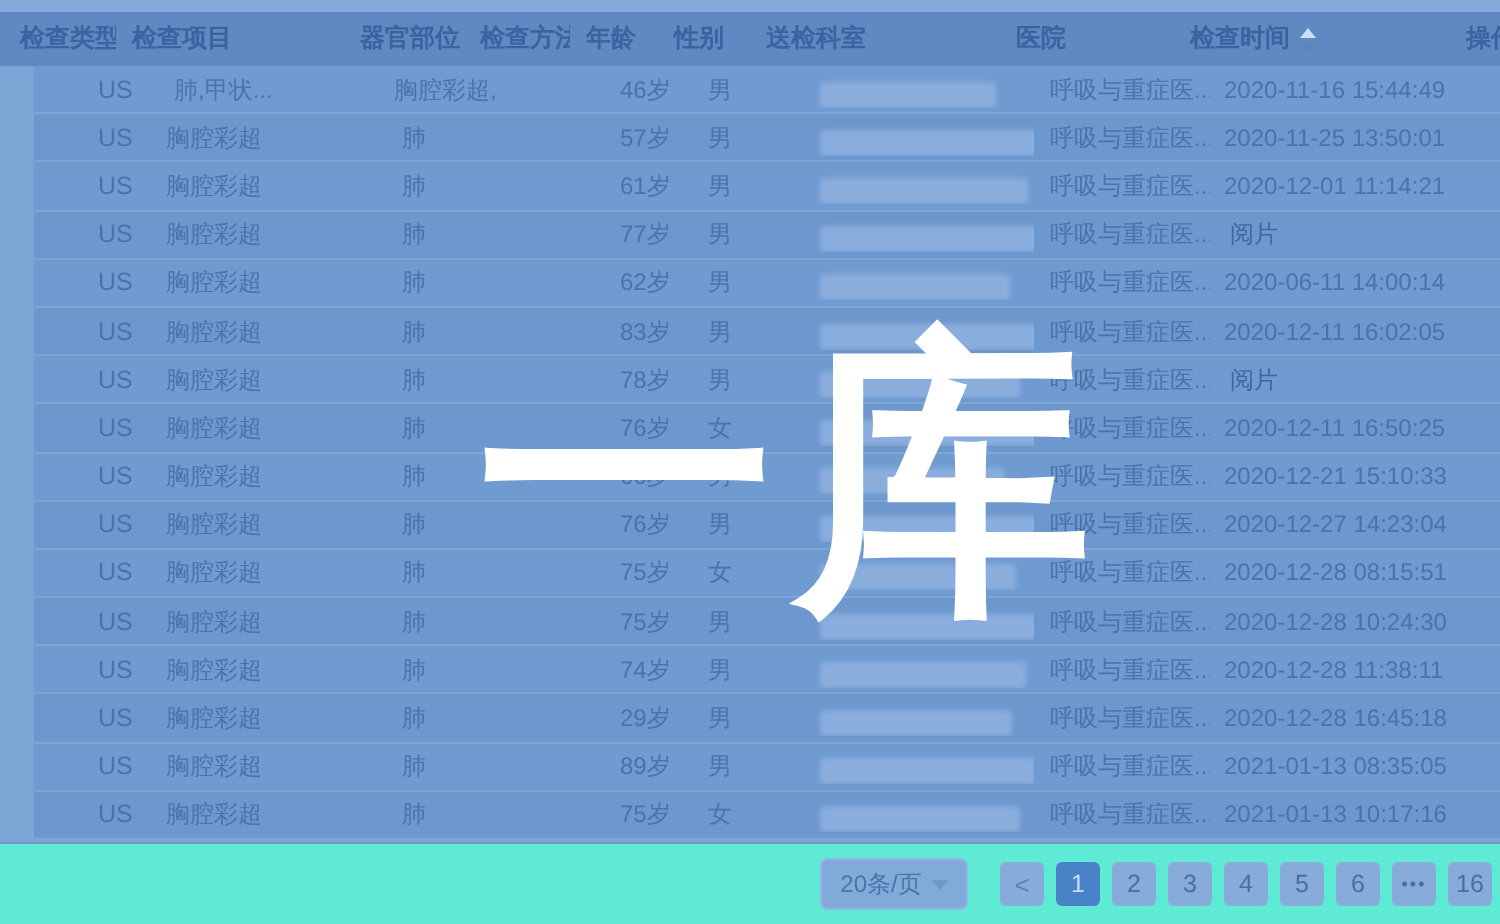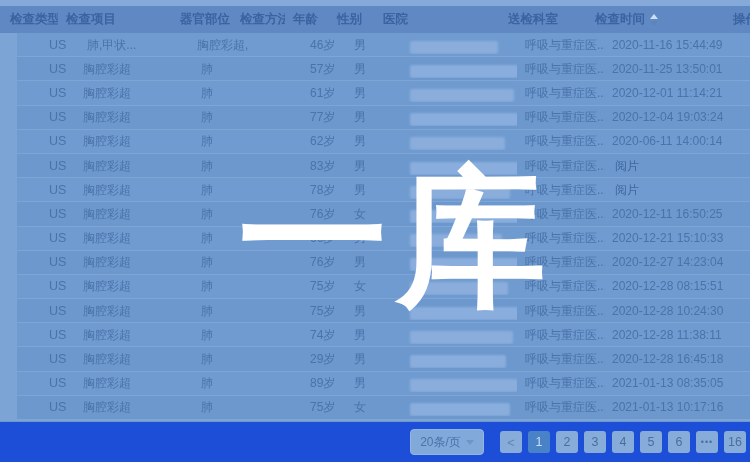--- a/index.html
+++ b/index.html
@@ -46,21 +46,21 @@
   .cell.c8{padding-left:7px;letter-spacing:0;}
   .cell.c9{padding-left:10px;}
   .redact{
     height:13px;margin-left:10px;margin-top:5px;border-radius:2px;
     background:#8DB0DE;filter:blur(1.3px);opacity:.9;
   }
   .action-link{color:#40669F;cursor:pointer;}
   
   .pagebar{
     position:absolute;left:0;bottom:0;width:750px;height:41px;box-sizing:border-box;
-    background:#1d4ed8;border-top:1px solid #6E97CB;
+    background:#5eead4;border-top:1px solid #6E97CB;
     display:flex;align-items:center;justify-content:flex-end;
     gap:6px;padding-right:4px;
   }
   .size-select{
     width:74px;height:26px;box-sizing:border-box;border:1px solid #93B5E1;border-radius:4px;
     display:flex;align-items:center;justify-content:center;gap:5px;
     color:#4B74A8;font-size:12px;margin-right:10px;cursor:pointer;background:#81A9D9;
   }
   .sel-caret{width:0;height:0;border-left:4px solid transparent;border-right:4px solid transparent;border-top:5px solid #6E96C7;}
   .pbtn{
@@ -96,25 +96,25 @@
       </div>
       <div class="hcell c3">
         <span>检查方法</span>
       </div>
       <div class="hcell c4">
         <span>年龄</span>
       </div>
       <div class="hcell c5">
         <span>性别</span>
       </div>
+      <div class="hcell c7">
+        <span>送检科室</span>
+      </div>
       <div class="hcell c6">
         <span>医院</span>
-      </div>
-      <div class="hcell c7">
-        <span>送检科室</span>
       </div>
       <div class="hcell c8">
         <span>检查时间</span>
         <span class="carets">
           <i class="up"></i>
           <i class="down"></i>
         </span>
       </div>
       <div class="hcell c9">
         <span>操作</span>
@@ -168,21 +168,20 @@
         <div class="cell c0">US</div>
         <div class="cell c1">胸腔彩超</div>
         <div class="cell c2">肺</div>
         <div class="cell c3"></div>
         <div class="cell c4">77岁</div>
         <div class="cell c5">男</div>
         <div class="cell c6">
           <div class="redact" style="width: 118px;"></div>
         </div>
         <div class="cell c7">呼吸与重症医...</div>
-        <div class="cell c8">2020-12-04 19:03:24</div>
         <div class="cell c9"><span class="action-link">阅片</span></div>
       </div>
       <div class="trow grid-cols">
         <div class="cell c0">US</div>
         <div class="cell c1">胸腔彩超</div>
         <div class="cell c2">肺</div>
         <div class="cell c3"></div>
         <div class="cell c4">62岁</div>
         <div class="cell c5">男</div>
         <div class="cell c6">
@@ -196,20 +195,21 @@
         <div class="cell c0">US</div>
         <div class="cell c1">胸腔彩超</div>
         <div class="cell c2">肺</div>
         <div class="cell c3"></div>
         <div class="cell c4">83岁</div>
         <div class="cell c5">男</div>
         <div class="cell c6">
           <div class="redact" style="width: 115px;"></div>
         </div>
         <div class="cell c7">呼吸与重症医...</div>
+        <div class="cell c8">2020-12-11 16:02:05</div>
         <div class="cell c9"><span class="action-link">阅片</span></div>
       </div>
       <div class="trow grid-cols">
         <div class="cell c0">US</div>
         <div class="cell c1">胸腔彩超</div>
         <div class="cell c2">肺</div>
         <div class="cell c3"></div>
         <div class="cell c4">78岁</div>
         <div class="cell c5">男</div>
         <div class="cell c6">

